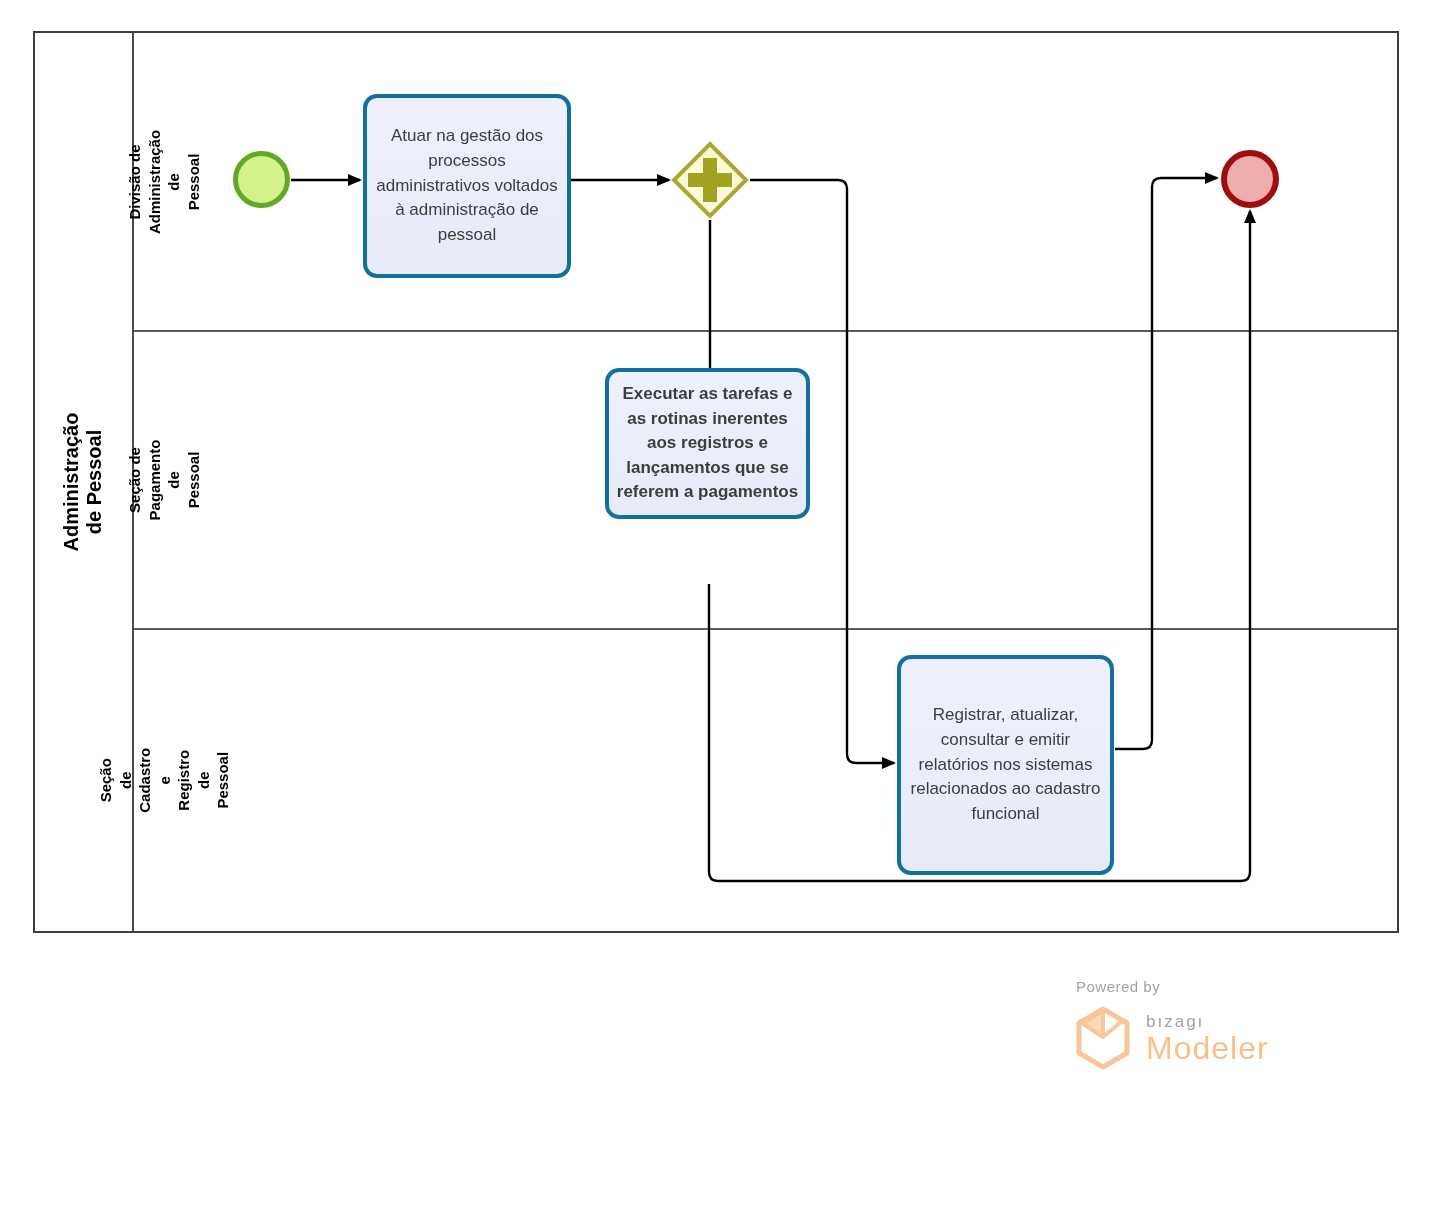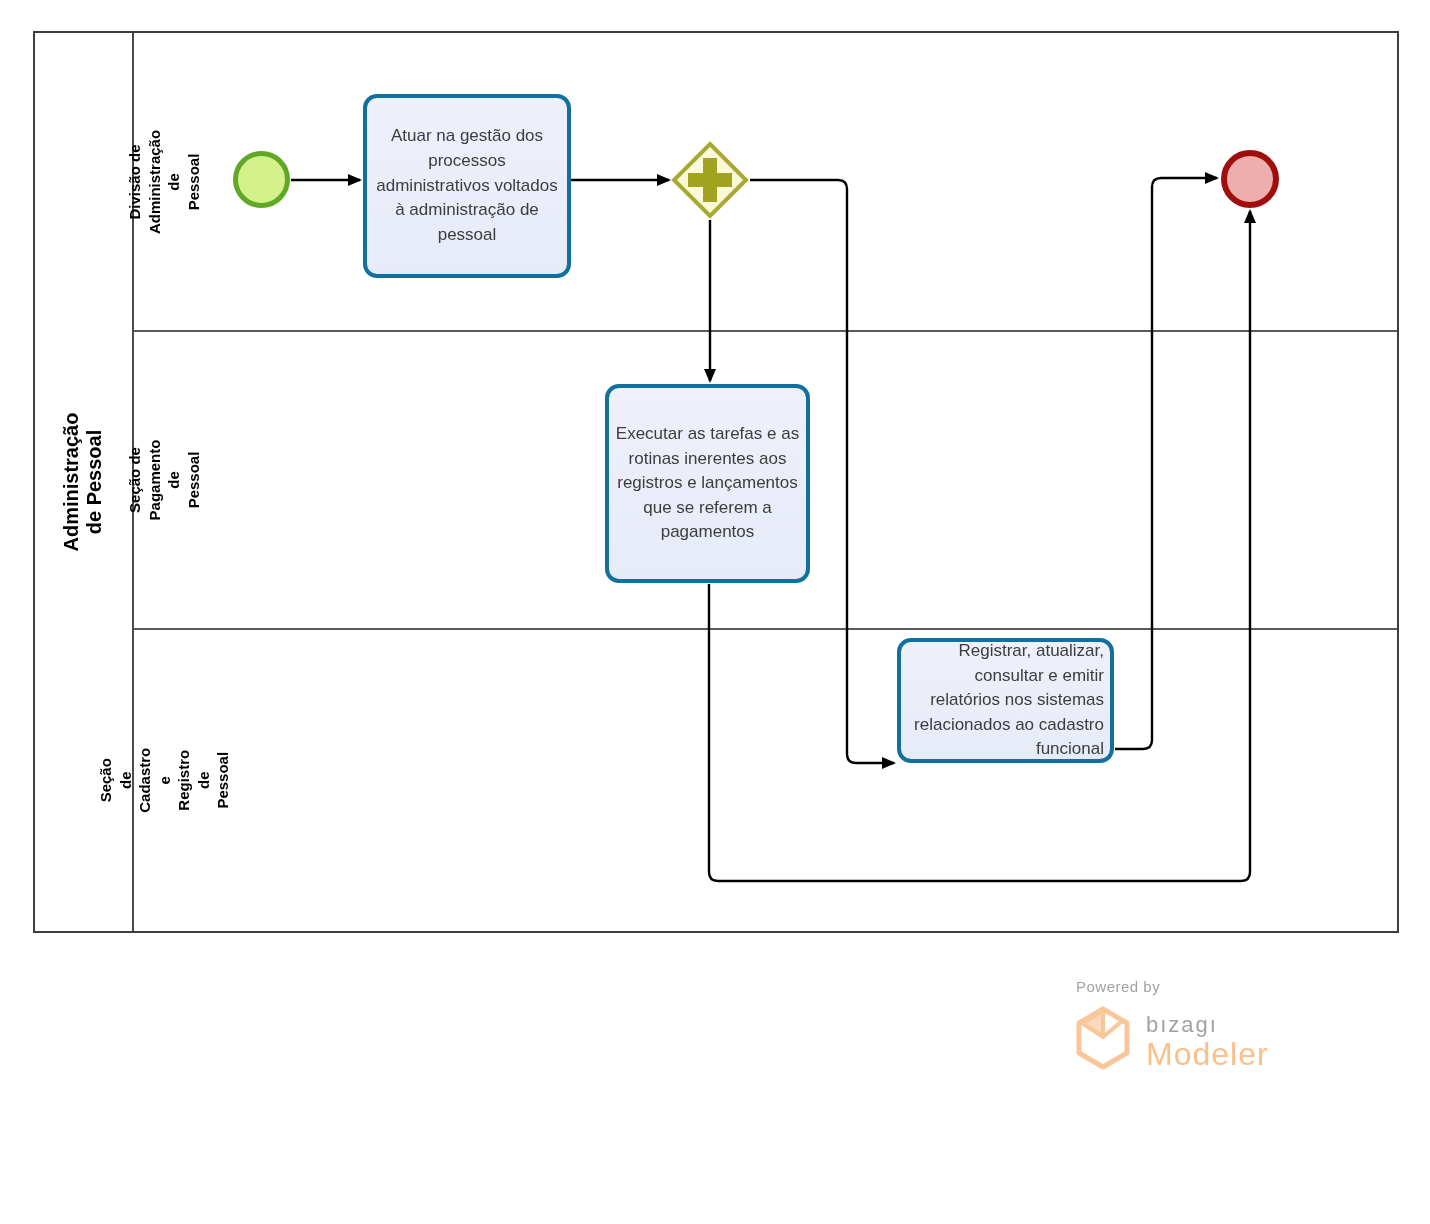--- a/index.html
+++ b/index.html
@@ -37,43 +37,43 @@
 
   
   .task {
     position:absolute; border:4px solid #12709e; border-radius:14px;
     background:linear-gradient(180deg,#eef1fb 0%, #e7ebf8 100%);
     display:flex; align-items:center; justify-content:center;
     text-align:center; color:#3d3d3d; font-size:17px; line-height:1.45;
     padding:4px 6px;
   }
   .task-atuar     { left:363px; top:88px;  width:208px; height:184px;margin-top:6px; }
-  .task-executar  { left:605px; top:384px; width:205px; height:199px; }
-  .task-registrar { left:897px; top:638px; width:217px; height:125px;text-align:right; }
+  .task-executar  { left:605px; top:368px; width:205px; height:151px;font-weight:bold; }
+  .task-registrar { left:897px; top:655px; width:217px; height:220px; }
 
   .event { position:absolute; border-radius:50%; }
   .start-event {
     left:233px; top:151px; width:57px; height:57px;
     background:#d5f18b; border:5px solid #61a827;
   }
   .end-event {
     left:1221px; top:150px; width:58px; height:58px;
     background:#efaeae; border:6px solid #a00d0d;
   }
   .gateway { position:absolute; left:671px; top:141px; width:78px; height:78px; }
 
   .flows { position:absolute; left:0; top:0; width:1430px; height:1224px; pointer-events:none; }
 
   
   .branding { position:absolute; left:1076px; top:978px; }
   .powered-by { font-size:15px; color:#a2a2a2; margin-bottom:11px; letter-spacing:0.5px; }
   .brand-row { display:flex; align-items:flex-start; }
   .brand-logo { flex:0 0 auto; }
   .brand-text-col { margin-left:16px; margin-top:6px; }
-  .brand-bizagi { font-size:22px; color:#a2a2a2; letter-spacing:2px; }
+  .brand-bizagi { font-size:17px; color:#a2a2a2; letter-spacing:2px; }
   .brand-modeler { font-size:32px; color:#f9c08a; letter-spacing:1px; margin-top:-2px; }
 </style>
 </head>
 <body>
 
 <div class="canvas">
 
   <div class="pool">
     <div class="pool-title-band">
       <span class="rot pool-title">Administração de Pessoal</span>

